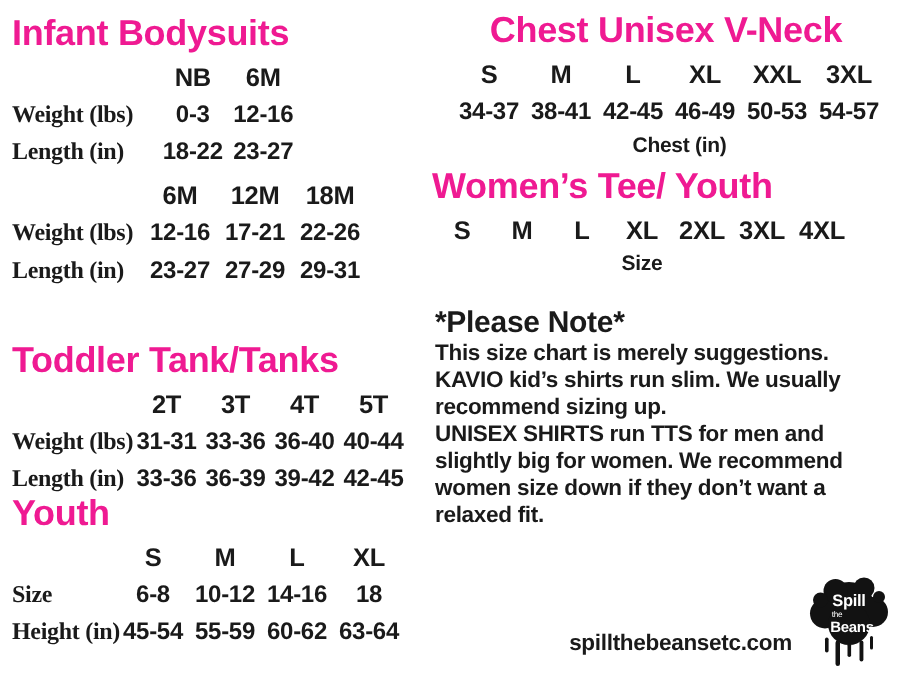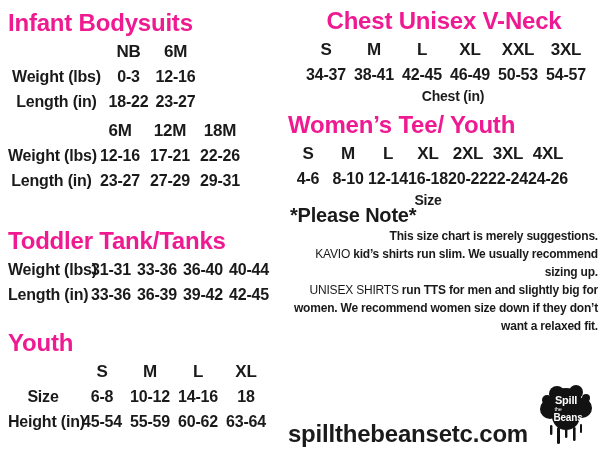--- a/index.html
+++ b/index.html
@@ -11,21 +11,21 @@
     font-family:"Liberation Sans","DejaVu Sans",sans-serif;
     color:var(--ink); letter-spacing:-0.2px;
   }
   .sec { position:absolute; }
   .h {
     color:var(--accent); font-weight:800; font-size:24px;
     line-height:1.08; margin-bottom:4px; white-space:nowrap;
   }
   .trow { display:flex; align-items:center; height:25px; font-weight:700; font-size:16px; white-space:nowrap; }
   .thead { font-size:17px; }
-  .rlabel { text-align:center; }
+  .rlabel { text-align:left;font-family:Liberation Serif, serif; }
   .cell { text-align:center; }
 
   .sec-ib { left:8px;  top:10px;  width:280px; }
   .sec-it { left:8px;  top:118px; width:280px; }
   .sec-tt { left:8px;  top:228px; width:285px; }
   .sec-yo { left:8px;  top:330px; width:285px; }
   .ib .rlabel { width:97px; }  .ib .cell { width:47px; }
   .it .rlabel { width:87px; }  .it .cell { width:50px; }
   .tt .rlabel { width:80px; }  .tt .cell { width:46px; }
   .yo .rlabel { width:70px; }  .yo .cell { width:48px; }
@@ -35,26 +35,26 @@
   .av { padding-left:14px; }
   .av .cell { width:48px; }
   .av-unit { width:302px; margin-left:14px; text-align:center; font-size:14px; font-weight:700; height:22px; }
 
   .sec-wt { left:288px; top:112px; width:312px; }
   .wt .cell { width:40px; }
   .wt-unit { width:280px; text-align:center; font-size:14px; font-weight:700; height:22px; }
 
   .sec-note { left:290px; top:204px; width:308px; }
   .note-title { font-size:20px; font-weight:800; margin-bottom:0; }
-  .note-p { font-size:12px; font-weight:700; line-height:18px;text-align:right; }
-  .note-p b { font-weight:400; }
+  .note-p { font-size:15px; font-weight:700; line-height:18px; }
+  .note-p b { font-weight:700; }
 
   .website {
     position:absolute; top:420px; right:72px;
-    font-size:24px; font-weight:800; white-space:nowrap;margin-left:48px;
+    font-size:15px; font-weight:800; white-space:nowrap;margin-left:48px;
   }
   .logo { position:absolute; top:378px; right:3px; width:62px; height:70px; }
 </style>
 </head>
 <body>
 
 <div class="sec sec-ib ib">
   <div class="h">Infant Bodysuits</div>
   <div class="trow thead">
     <span class="rlabel"></span>
@@ -89,20 +89,27 @@
   <div class="trow">
     <span class="rlabel">Length (in)</span>
     <span class="cell">23-27</span>
     <span class="cell">27-29</span>
     <span class="cell">29-31</span>
   </div>
 </div>
 
 <div class="sec sec-tt tt">
   <div class="h">Toddler Tank/Tanks</div>
+  <div class="trow thead">
+    <span class="rlabel"></span>
+    <span class="cell">2T</span>
+    <span class="cell">3T</span>
+    <span class="cell">4T</span>
+    <span class="cell">5T</span>
+  </div>
   <div class="trow">
     <span class="rlabel">Weight (lbs)</span>
     <span class="cell">31-31</span>
     <span class="cell">33-36</span>
     <span class="cell">36-40</span>
     <span class="cell">40-44</span>
   </div>
   <div class="trow">
     <span class="rlabel">Length (in)</span>
     <span class="cell">33-36</span>
@@ -161,29 +168,20 @@
 <div class="sec sec-wt">
   <div class="h">Women’s Tee/ Youth</div>
   <div class="trow thead wt">
     <span class="cell">S</span>
     <span class="cell">M</span>
     <span class="cell">L</span>
     <span class="cell">XL</span>
     <span class="cell">2XL</span>
     <span class="cell">3XL</span>
     <span class="cell">4XL</span>
-  </div>
-  <div class="trow wt">
-    <span class="cell">4-6</span>
-    <span class="cell">8-10</span>
-    <span class="cell">12-14</span>
-    <span class="cell">16-18</span>
-    <span class="cell">20-22</span>
-    <span class="cell">22-24</span>
-    <span class="cell">24-26</span>
   </div>
   <div class="wt-unit">Size</div>
 </div>
 
 <div class="sec sec-note">
   <div class="note-title">*Please Note*</div>
   <p class="note-p"><b></b><span>This size chart is merely suggestions.</span></p>
   <p class="note-p"><b>KAVIO</b><span> kid’s shirts run slim. We usually recommend sizing up.</span></p>
   <p class="note-p"><b>UNISEX SHIRTS</b><span> run TTS for men and slightly big for women. We recommend women size down if they don’t want a relaxed fit.</span></p>
 </div>

